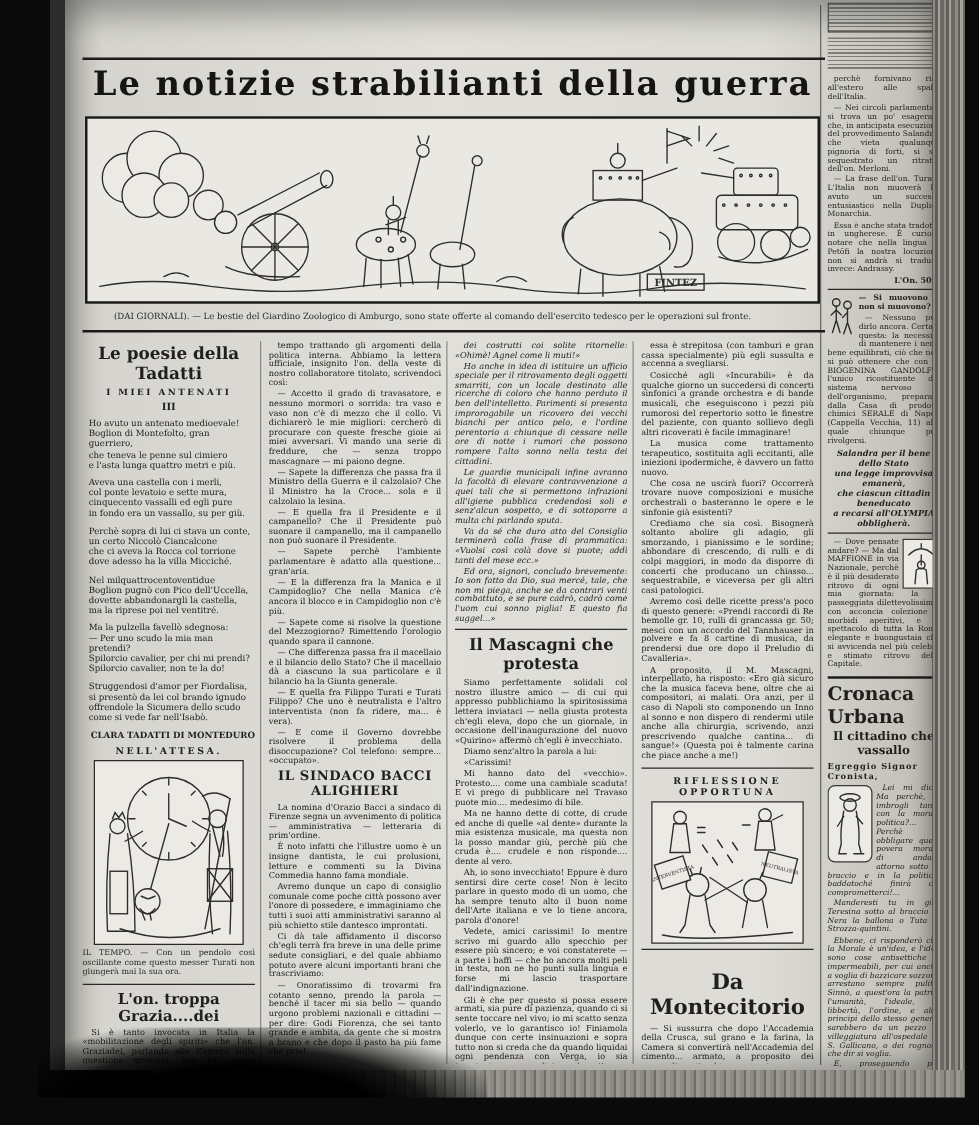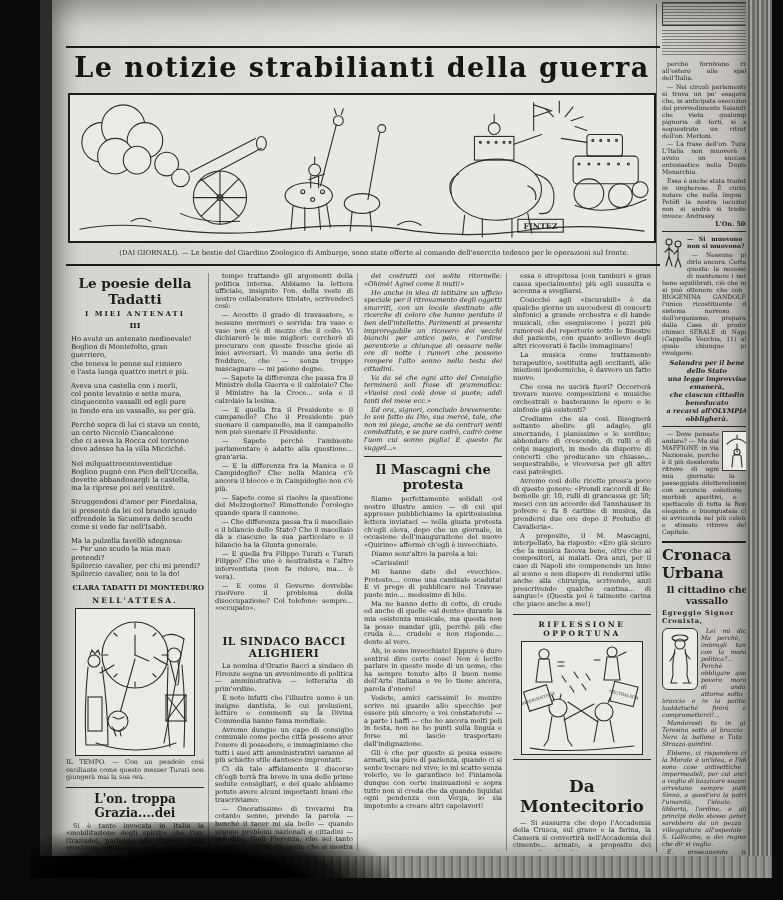--- a/index.html
+++ b/index.html
@@ -17,42 +17,42 @@
         background:radial-gradient(ellipse at 45% 65%,#000 40%,rgba(0,0,0,.85) 55%,rgba(0,0,0,0) 78%);}
   .below{position:absolute;left:0;top:878px;width:783px;height:22px;background:#0a0a0a;}
 
   
   .topline{position:absolute;left:14px;top:46px;width:594px;height:2px;background:#1c1b19;}
   .headline{position:absolute;left:10px;top:52px;width:600px;text-align:center;
         font-size:27px;font-weight:bold;letter-spacing:1.5px;color:#161513;}
   .cartoon{position:absolute;left:16px;top:93px;width:588px;height:150px;border:2px solid #1d1c1a;
         background:#e9e8e2;box-sizing:border-box;}
   .cartoon svg{width:100%;height:100%;}
-  .maincap{position:absolute;left:28px;top:249px;width:588px;font-size:6.9px;line-height:8px;text-align:center;color:#2a2926;}
+  .maincap{position:absolute;left:0;top:249px;width:588px;font-size:6.9px;line-height:8px;text-align:center;color:#2a2926;}
   .rule2{position:absolute;left:14px;top:264px;width:594px;height:2px;background:#1c1b19;}
 
   .col{position:absolute;top:273px;height:578px;width:138px;overflow:hidden;}
   .c1{left:14px;} .c2{left:163px;} .c3{left:312px;} .c4{left:461px;}
   .gut{position:absolute;top:273px;height:578px;width:1px;background:rgba(40,39,36,.45);}
   .g1{left:156px;} .g2{left:305px;} .g3{left:454px;}
   .rsep{position:absolute;left:604px;top:4px;width:1px;height:848px;background:rgba(35,34,31,.6);}
 
   .t{font-size:6.6px;line-height:7.6px;text-align:justify;text-indent:7px;margin:0 0 1.5px;color:#24231f;}
   .ti{font-size:6.6px;line-height:7.6px;text-align:justify;text-indent:7px;margin:0 0 1.5px;font-style:italic;color:#24231f;}
   .stanza{font-size:6.9px;line-height:8.2px;margin:0 0 6px;white-space:pre-line;padding-left:5px;color:#22211d;}
 
   .h-poesie{font-size:13.5px;font-weight:bold;text-align:center;margin:2px 0 2px;}
   .h-sub{font-size:7px;font-weight:bold;text-align:center;letter-spacing:2px;margin:0 0 2px;}
   .h-num{font-size:8px;font-weight:bold;text-align:center;margin:0 0 5px;}
   .sig{font-size:6.9px;font-weight:bold;text-align:right;margin:1px 0 4px;}
   .h-attesa{font-size:7.5px;font-weight:bold;text-align:center;letter-spacing:2px;margin:4px 0 3px;}
   .clockbox{width:118px;height:146px;border:1px solid #2a2926;margin:0 auto 3px;background:#eceae4;}
   .cap{font-size:6.4px;line-height:7.4px;text-align:justify;margin:0 0 5px;color:#2a2926;}
   .h-grazia{font-size:12px;font-weight:bold;text-align:center;margin:3px 0 3px;border-top:1px solid #2a2926;padding-top:4px;}
-  .h-sindaco{font-size:10.5px;font-weight:bold;text-align:center;letter-spacing:.5px;margin:22px 0 4px;}
+  .h-sindaco{font-size:10.5px;font-weight:bold;text-align:center;letter-spacing:.5px;margin:1px 0 4px;}
   .h-mascagni{font-size:13px;font-weight:bold;text-align:center;margin:4px 0 4px;border-top:1px solid #2a2926;padding-top:5px;}
   .h-rifl{font-size:7.5px;font-weight:bold;text-align:center;letter-spacing:2.5px;margin:5px 0 3px;border-top:1px solid #2a2926;padding-top:5px;}
   .h-monte{font-size:17px;font-weight:bold;text-align:center;margin:4px 0 4px;border-top:1px solid #2a2926;padding-top:16px;}
   .illus{border:1px solid #2a2926;background:#eceae4;margin:2px auto;}
   .bellig{width:120px;height:112px;}
 
   
   .rcol{position:absolute;left:610px;top:2px;width:90px;height:852px;overflow:hidden;}
   .rt{font-size:6.1px;line-height:7px;text-align:justify;text-indent:5px;margin:0 0 1.5px;color:#24231f;}
   .rti{font-size:6.1px;line-height:7px;text-align:justify;text-indent:5px;margin:0 0 1.5px;font-style:italic;color:#24231f;}
@@ -210,28 +210,28 @@
 cinquecento vassalli ed egli pure
 in fondo era un vassallo, su per giù.</p>
         <p class="stanza">Perchè sopra di lui ci stava un conte,
 un certo Niccolò Ciancalcone
 che ci aveva la Rocca col torrione
 dove adesso ha la villa Micciché.</p>
         <p class="stanza">Nel milquattrocentoventidue
 Boglion pugnò con Pico dell'Uccella,
 dovette abbandonargli la castella,
 ma la riprese poi nel ventitré.</p>
+        <p class="stanza">Ma la pulzella favellò sdegnosa:
+— Per uno scudo la mia man pretendi?
+Spilorcio cavalier, per chi mi prendi?
+Spilorcio cavalier, non te la do!</p>
         <p class="stanza">Struggendosi d'amor per Fiordalisa,
 si presentò da lei col brando ignudo
 offrendole la Sicumera dello scudo
 come si vede far nell'Isabò.</p>
-        <p class="stanza">Ma la pulzella favellò sdegnosa:
-— Per uno scudo la mia man pretendi?
-Spilorcio cavalier, per chi mi prendi?
-Spilorcio cavalier, non te la do!</p>
       </div>
     <div class="sig">CLARA TADATTI DI MONTEDURO</div>
     <div class="h-attesa">NELL'ATTESA.</div>
 
     <div class="clockbox">
       <svg viewBox="0 0 118 146">
         <circle class="sk" cx="59" cy="46" r="33"></circle>
         <g class="sk">
           <line x1="59" y1="14" x2="59" y2="19"></line>
             <line x1="59" y1="73" x2="59" y2="78"></line>
@@ -298,21 +298,22 @@
         <p class="t">Avremo dunque un capo di consiglio comunale come poche città possono aver l'onore di possedere, e immaginiamo che tutti i suoi atti amministrativi saranno al più schietto stile dantesco improntati.</p>
         <p class="t">Ci dà tale affidamento il discorso ch'egli terrà fra breve in una delle prime sedute consigliari, e del quale abbiamo potuto avere alcuni importanti brani che trascriviamo:</p>
         <p class="t">— Onoratissimo di trovarmi fra cotanto senno, prendo la parola — benché il tacer mi sia bello — quando urgono problemi nazionali e cittadini — per dire: Godi Fiorenza, che sei tanto grande e ambita, da gente che si mostra a brano e che dopo il pasto ha più fame che pria!</p>
       </div>
   </div>
 
   <div class="col c3">
     <div>
         <p class="ti">dei costrutti coi solite ritornelle: «Ohimè! Agnel come li muti!»</p>
         <p class="ti">Ho anche in idea di istituire un ufficio speciale per il ritrovamento degli oggetti smarriti, con un locale destinato alle ricerche di coloro che hanno perduto il ben dell'intelletto. Parimenti si presenta improrogabile un ricovero dei vecchi bianchi per antico pelo, e l'ordine perentorio a chiunque di cessare nelle ore di notte i rumori che possono rompere l'alto sonno nella testa dei cittadini.</p>
-        <p class="ti">Va da sé che ogni atto del Consiglio terminerà soli frase di prammatica: «Vuolsi così colà dove si puote; addì tanti del mese ecc.»</p>
+        <p class="ti">Le guardie municipali infine avranno la facoltà di elevare contravvenzione a quei tali che si permettono infrazioni all'igiene pubblica credendosi soli e senz'alcun sospetto, e di sottoporre a multa chi parlando sputa.</p>
+        <p class="ti">Va da sé che duro atto del Consiglio terminerà colla frase di prammatica: «Vuolsi così colà dove si puote; addì tanti del mese ecc.»</p>
         <p class="ti">Ed ora, signori, concludo brevemente: Io son fatto da Dio, sua mercé, tale, che non mi piega, anche se da contrari venti combattuto, e se pure cadrò, cadrò come l'uom cui sonno piglia! E questo fia suggel...»</p>
       </div>
     <div class="h-mascagni">Il Mascagni che protesta</div>
     <div>
         <p class="t">Siamo perfettamente solidali col nostro illustre amico — di cui qui appresso pubblichiamo la spiritosissima lettera inviataci — nella giusta protesta ch'egli eleva, dopo che un giornale, in occasione dell'inaugurazione del nuovo «Quirino» affermò ch'egli è invecchiato.</p>
         <p class="t">Diamo senz'altro la parola a lui:</p>
         <p class="t">«Carissimi!</p>
         <p class="t">Mi hanno dato del «vecchio». Protesto.... come una cambiale scaduta! E vi prego di pubblicare nel Travaso puote mio.... medesimo di bile.</p>
         <p class="t">Ma ne hanno dette di cotte, di crude ed anche di quelle «al dente» durante la mia esistenza musicale, ma questa non la posso mandar giù, perchè più che cruda è.... crudele e non risponde.... dente al vero.</p>
         <p class="t">Ah, io sono invecchiato! Eppure è duro sentirsi dire certe cose! Non è lecito parlare in questo modo di un uomo, che ha sempre tenuto alto il buon nome dell'Arte italiana e ve lo tiene ancora, parola d'onore!</p>

